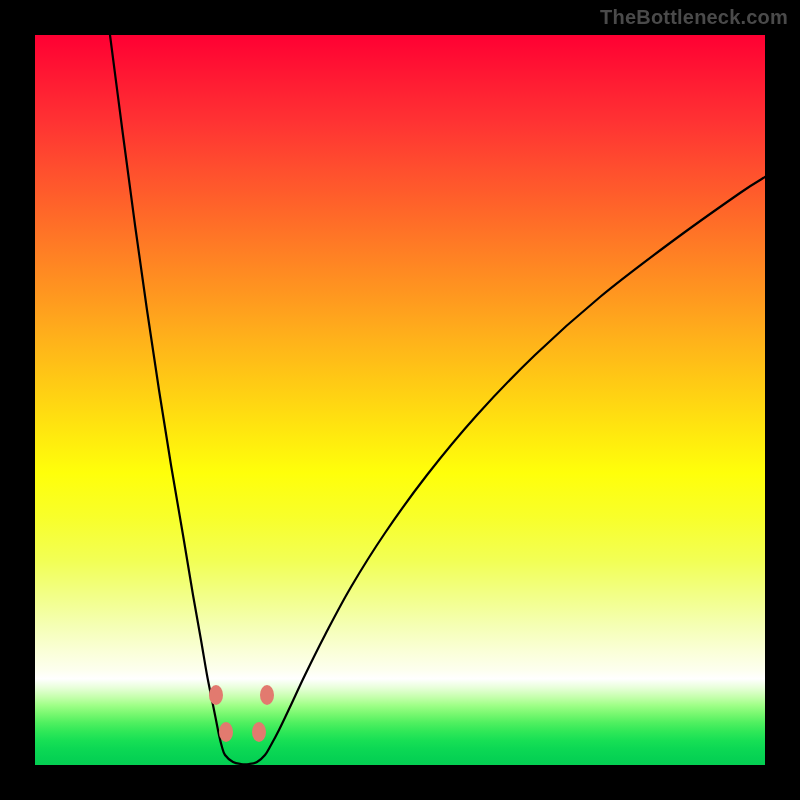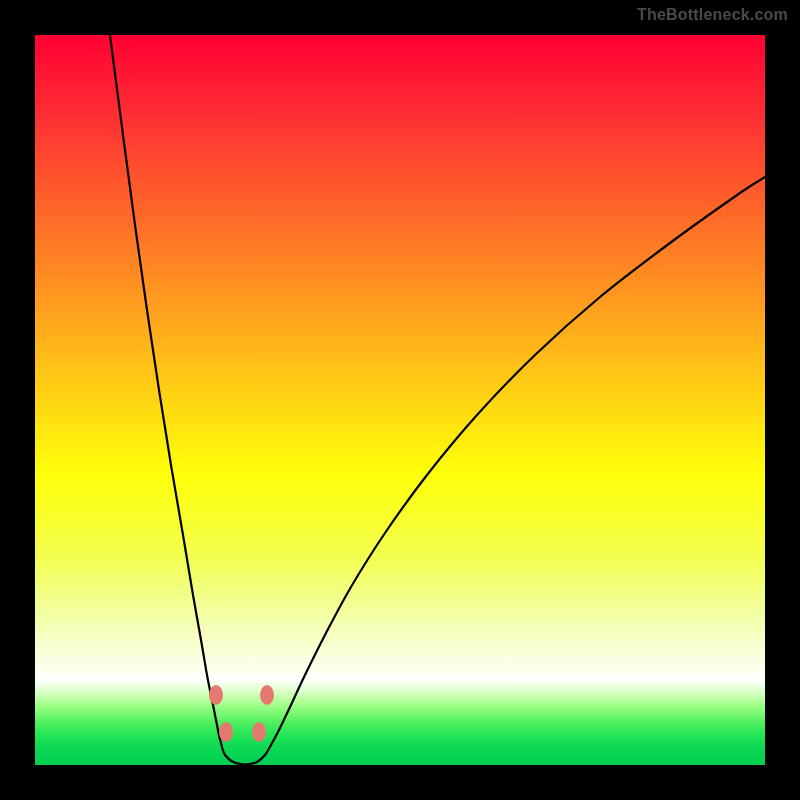--- a/index.html
+++ b/index.html
@@ -59,21 +59,21 @@
       #06d253 99.0%,
       #04ce52 100%
     );
   }
   .watermark {
     position: absolute;
     top: 6px;
     right: 12px;
     color: #4a4a4a;
     font-family: Arial, Helvetica, sans-serif;
-    font-size: 16px;
+    font-size: 20px;
     font-weight: bold;
     letter-spacing: 0.2px;
     user-select: none;
   }
   svg.curve {
     position: absolute;
     left: 0; top: 0;
     width: 730px;
     height: 730px;
   }

